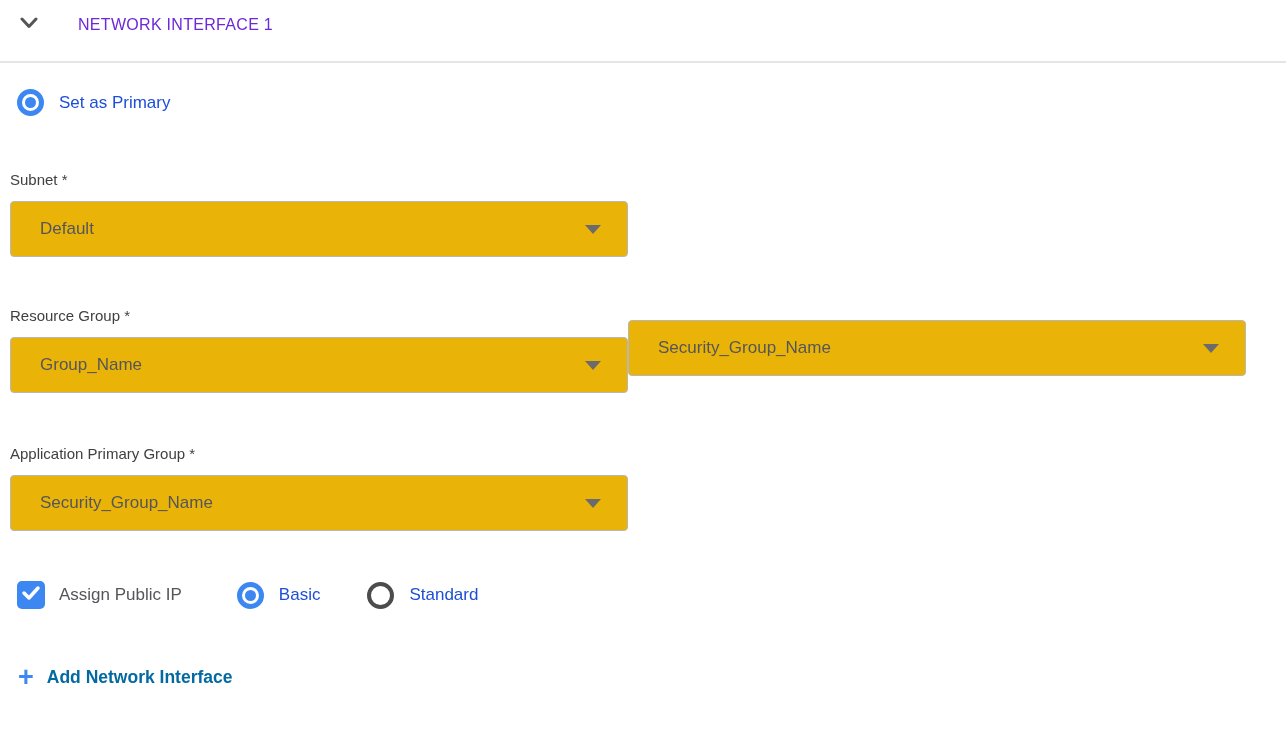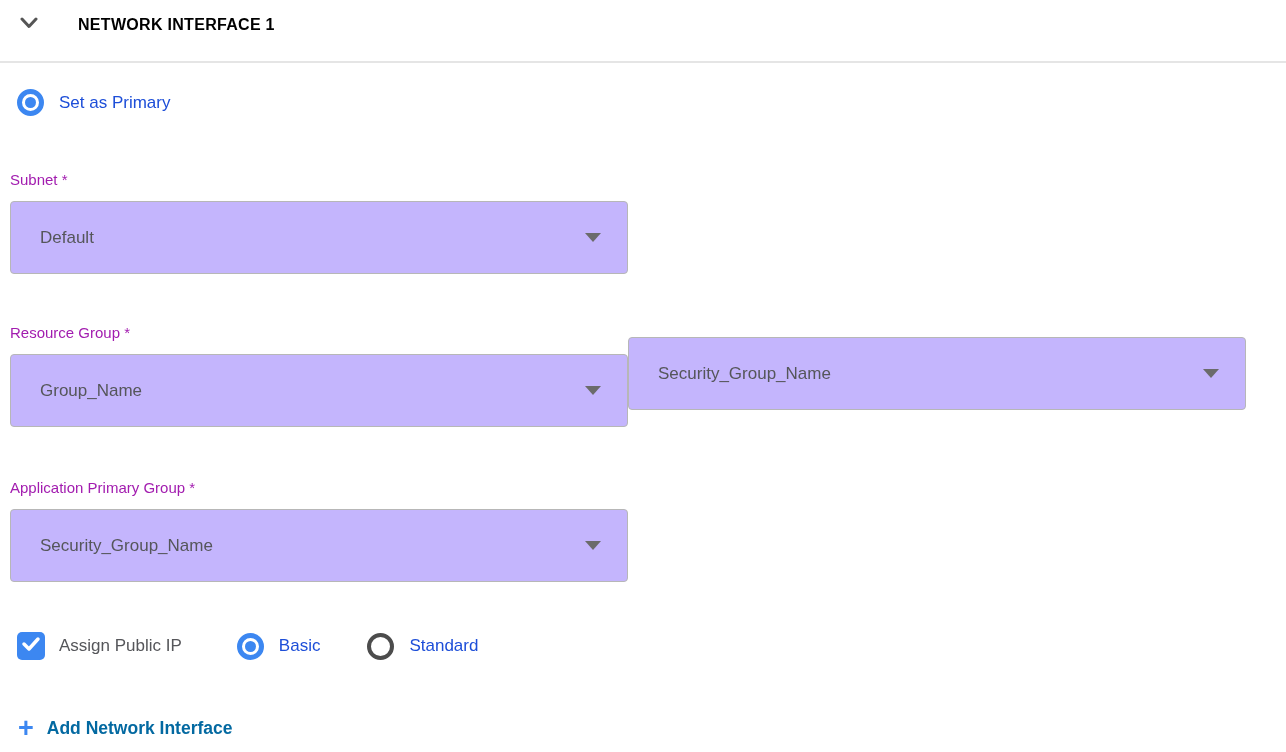--- a/index.html
+++ b/index.html
@@ -16,22 +16,22 @@
   .section-header {
     display: flex; align-items: center;
     padding: 13px 0 0 20px; height: 36px;
   }
   .chevron-btn {
     width: 18px; height: 14px; display: flex; align-items: center; justify-content: center;
     cursor: pointer; background: none; border: none;
   }
   .section-title {
     margin-left: 40px;
-    font-size: 16px; color: #000000; letter-spacing: 0.3px;
-    font-weight: 700;
+    font-size: 16px; color: #6d28d9; letter-spacing: 0.3px;
+    font-weight: 400;
   }
   .divider {
     position: absolute; left: 0; right: 0; top: 61px;
     height: 2px; background: #e5e5e5;
   }
 
   .content { padding: 0 11px 0 10px; }
 
   
   .radio-row { display: flex; align-items: center; }
@@ -45,26 +45,26 @@
   .radio-outer.selected { border: 5px solid #3c87f1; }
   .radio-outer.selected .radio-dot {
     width: 11px; height: 11px; border-radius: 50%; background: #3c87f1;
   }
   .radio-outer.unselected { border: 4px solid #4c4c4c; }
   .radio-label { margin-left: 15px; font-size: 17px; color: #1d4ed8; }
 
   .set-primary-row { margin-top: 53px; margin-left: 7px; }
 
   
-  .field-label { font-size: 15px; color: #a21caf; }
+  .field-label { font-size: 15px; color: #404040; }
   .dropdown {
     margin-top: 13px;
-    width: 618px; height: 73px;
+    width: 618px; height: 56px;
     border: 1px solid #b7b7b7; border-radius: 4px;
-    background: #c4b5fd;
+    background: #eab308;
     display: flex; align-items: center;
     padding: 0 26px 0 29px;
     cursor: pointer;
   }
   .dropdown-value { flex: 1 1 auto; font-size: 17px; color: #55565a; }
   .caret-down {
     flex: 0 0 auto;
     width: 0; height: 0;
     border-left: 8px solid transparent;
     border-right: 8px solid transparent;

